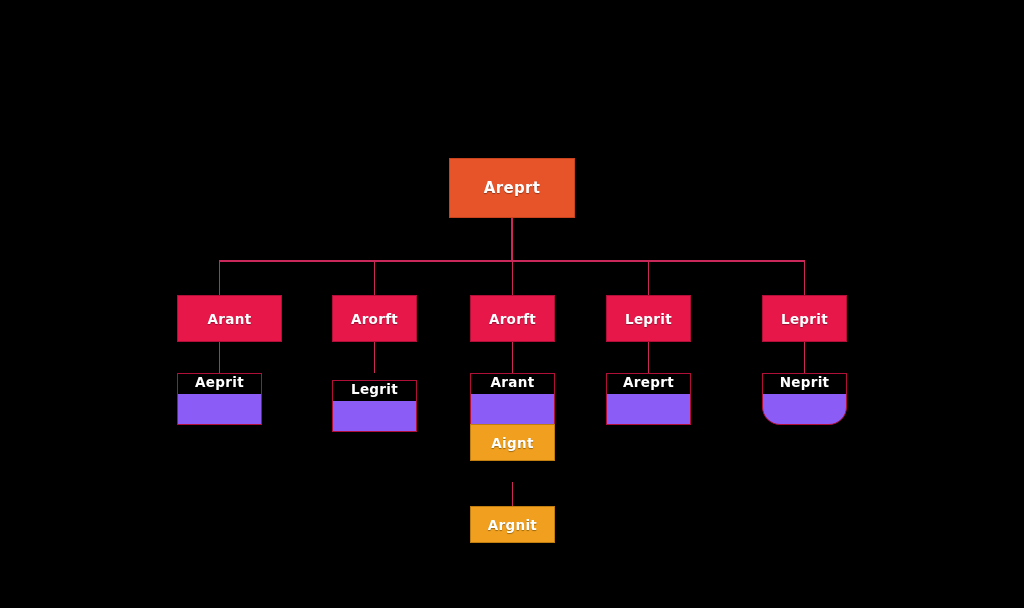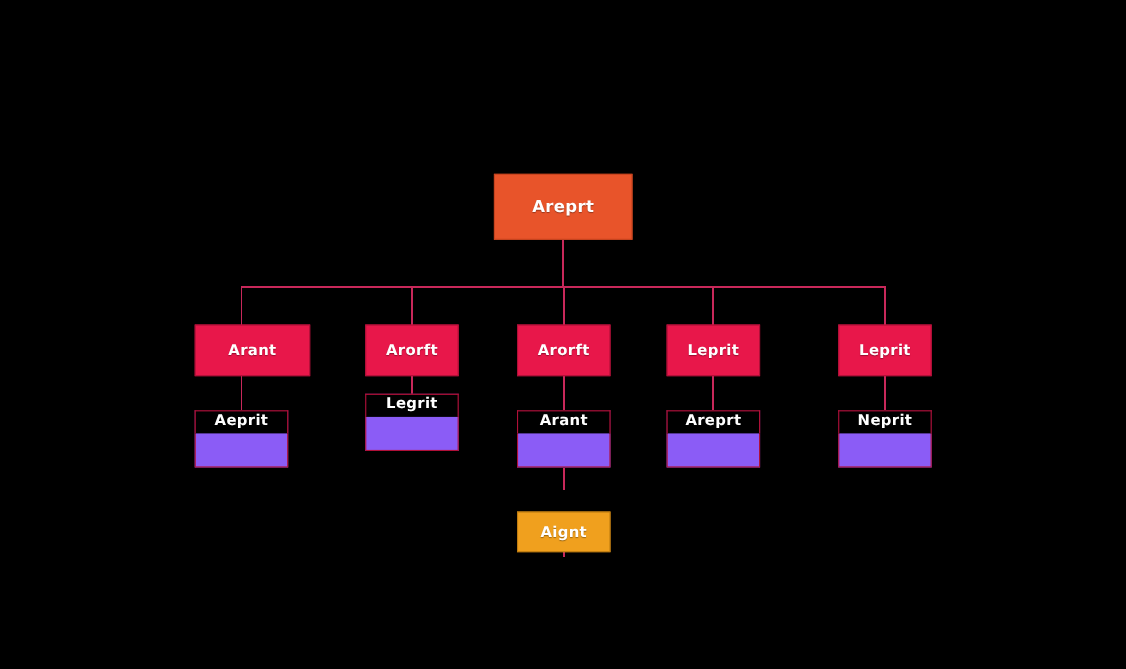--- a/index.html
+++ b/index.html
@@ -114,32 +114,35 @@
     <div class="node branch" style="left: 606px; top: 247px; width: 85px; height: 47px;">
       <span class="node-label">Leprit</span>
     </div>
     <div class="node branch" style="left: 762px; top: 247px; width: 85px; height: 47px;">
       <span class="node-label">Leprit</span>
     </div>
     <div class="node leaf" style="left: 177px; top: 325px; width: 85px; height: 52px;">
       <div class="leaf-header"></div>
       <span class="node-label">Aeprit</span>
     </div>
-    <div class="node leaf" style="left: 332px; top: 310px; width: 85px; height: 52px;">
+    <div class="node leaf" style="left: 332px; top: 332px; width: 85px; height: 52px;">
       <div class="leaf-header"></div>
       <span class="node-label">Legrit</span>
     </div>
     <div class="node leaf" style="left: 470px; top: 325px; width: 85px; height: 52px;">
       <div class="leaf-header"></div>
       <span class="node-label">Arant</span>
     </div>
     <div class="node leaf" style="left: 606px; top: 325px; width: 85px; height: 52px;">
       <div class="leaf-header"></div>
       <span class="node-label">Areprt</span>
     </div>
-    <div class="node leaf" style="left: 762px; top: 325px; width: 85px; height: 52px;">
+    <div class="node leaf" style="left: 762px; top: 325px; width: 85px; height: 52px; border-radius: 18px;">
       <div class="leaf-header"></div>
       <span class="node-label">Neprit</span>
     </div>
-    <div class="node accent" style="left: 470px; top: 417px; width: 85px; height: 37px;">
+    <div class="node accent" style="left: 470px; top: 376px; width: 85px; height: 37px;">
       <span class="node-label">Aignt</span>
+    </div>
+    <div class="node accent" style="left: 470px; top: 458px; width: 85px; height: 37px;">
+      <span class="node-label">Argnit</span>
     </div>
   </div>
 
 </body></html>

